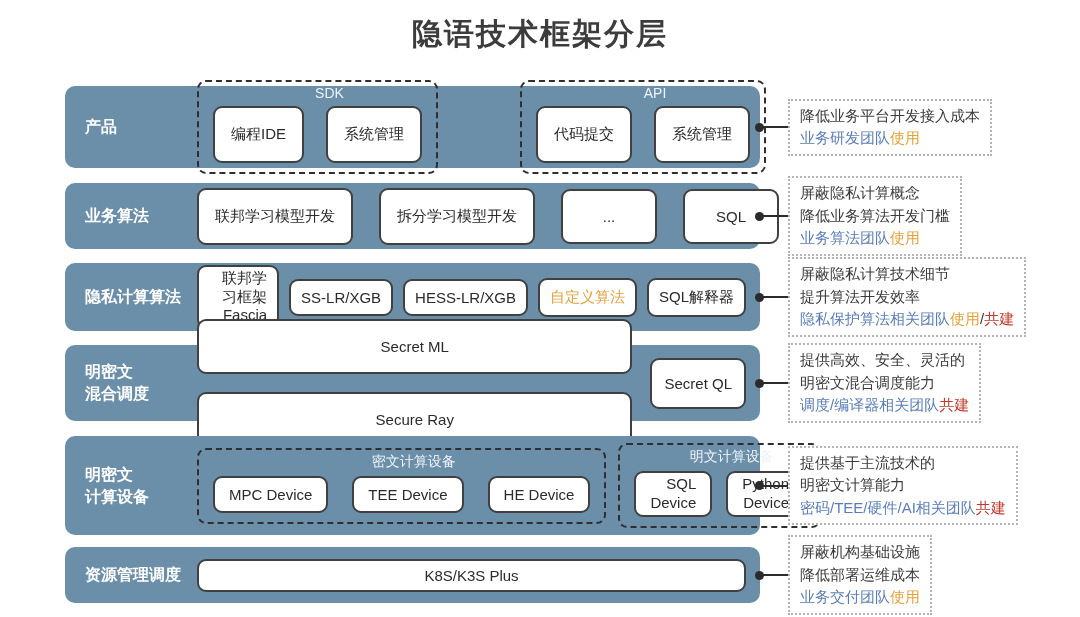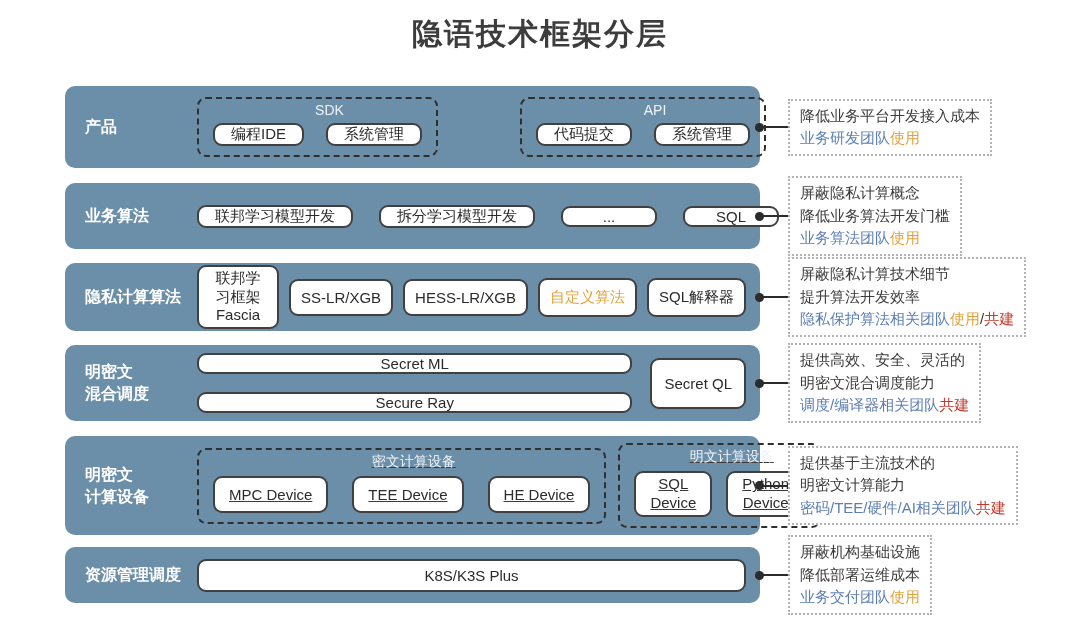--- a/index.html
+++ b/index.html
@@ -11,23 +11,23 @@
          font-size:30px;font-weight:bold;color:#3c3c3c;letter-spacing:2px;}
 
   .layer{position:absolute;left:65px;display:flex;align-items:center;}
   .band{width:695px;height:100%;background:#6B8EA9;border-radius:10px;
         display:flex;align-items:center;padding:0 14px 0 20px;box-sizing:border-box;flex-shrink:0;}
   .band-label{width:112px;flex-shrink:0;color:#ffffff;font-weight:bold;
               font-size:16px;line-height:1.35;}
   .band-content{flex:1;display:flex;align-items:center;}
 
   .pill{background:#ffffff;border:2px solid #404040;border-radius:9px;
-        padding:0 16px;font-size:15px;color:#2b2b2b;text-align:center;
+        padding:17px 16px;font-size:15px;color:#2b2b2b;text-align:center;
         white-space:nowrap;box-sizing:border-box;}
-  .pill.two-line{padding:2px 10px;line-height:1.25;white-space:normal;}
+  .pill.two-line{padding:2px 10px;line-height:1.25;white-space:normal;text-align:right;}
   .pill.orange{color:#E2A23B;}
 
   .dgroup{border:2px dashed #2f2f2f;border-radius:9px;padding:3px 14px 9px;
           display:flex;flex-direction:column;align-items:center;}
   .dgroup-title{color:#eef3f8;font-size:14px;margin-bottom:5px;margin-left:24px;}
   .dgroup-items{display:flex;align-items:center;}
 
   .connector{width:28px;height:2px;background:#2b2b2b;position:relative;flex-shrink:0;}
   .connector::before{content:'';position:absolute;left:-5px;top:-3.5px;width:9px;height:9px;
                      background:#2b2b2b;border-radius:50%;}
@@ -52,21 +52,21 @@
   .l1 .dgroup-items{gap:22px;}
   .l2 .band-content{gap:26px;}
   .l2 .pill.ellipsis{min-width:96px;}
   .l2 .pill.sql{min-width:96px;}
   .l3 .band-content{gap:10px;}
   .l3 .pill{padding:8px 10px;}
   .l3 .pill.two-line{padding:2px 10px;}
   .l4 .wide-col{flex:1;display:flex;flex-direction:column;gap:18px;}
   .l4 .pill.wide{width:100%;}
   .l4 .pill.side{margin-left:18px;padding:15px 12px;min-width:70px;}
-  .l5 .band-content{gap:12px;text-decoration:underline;}
+  .l5 .band-content{gap:12px;}
   .l5 .dgroup-items{gap:24px;}
   .l5 .dgroup.plain .dgroup-items{gap:14px;}
   .l5 .pill{padding:8px 14px;}
   .l5 .pill.two-line{padding:2px 14px;}
   .l6 .pill.wide{flex:1;padding:6px 16px;}
 </style>
 </head>
 <body>
 
 <div class="page">

